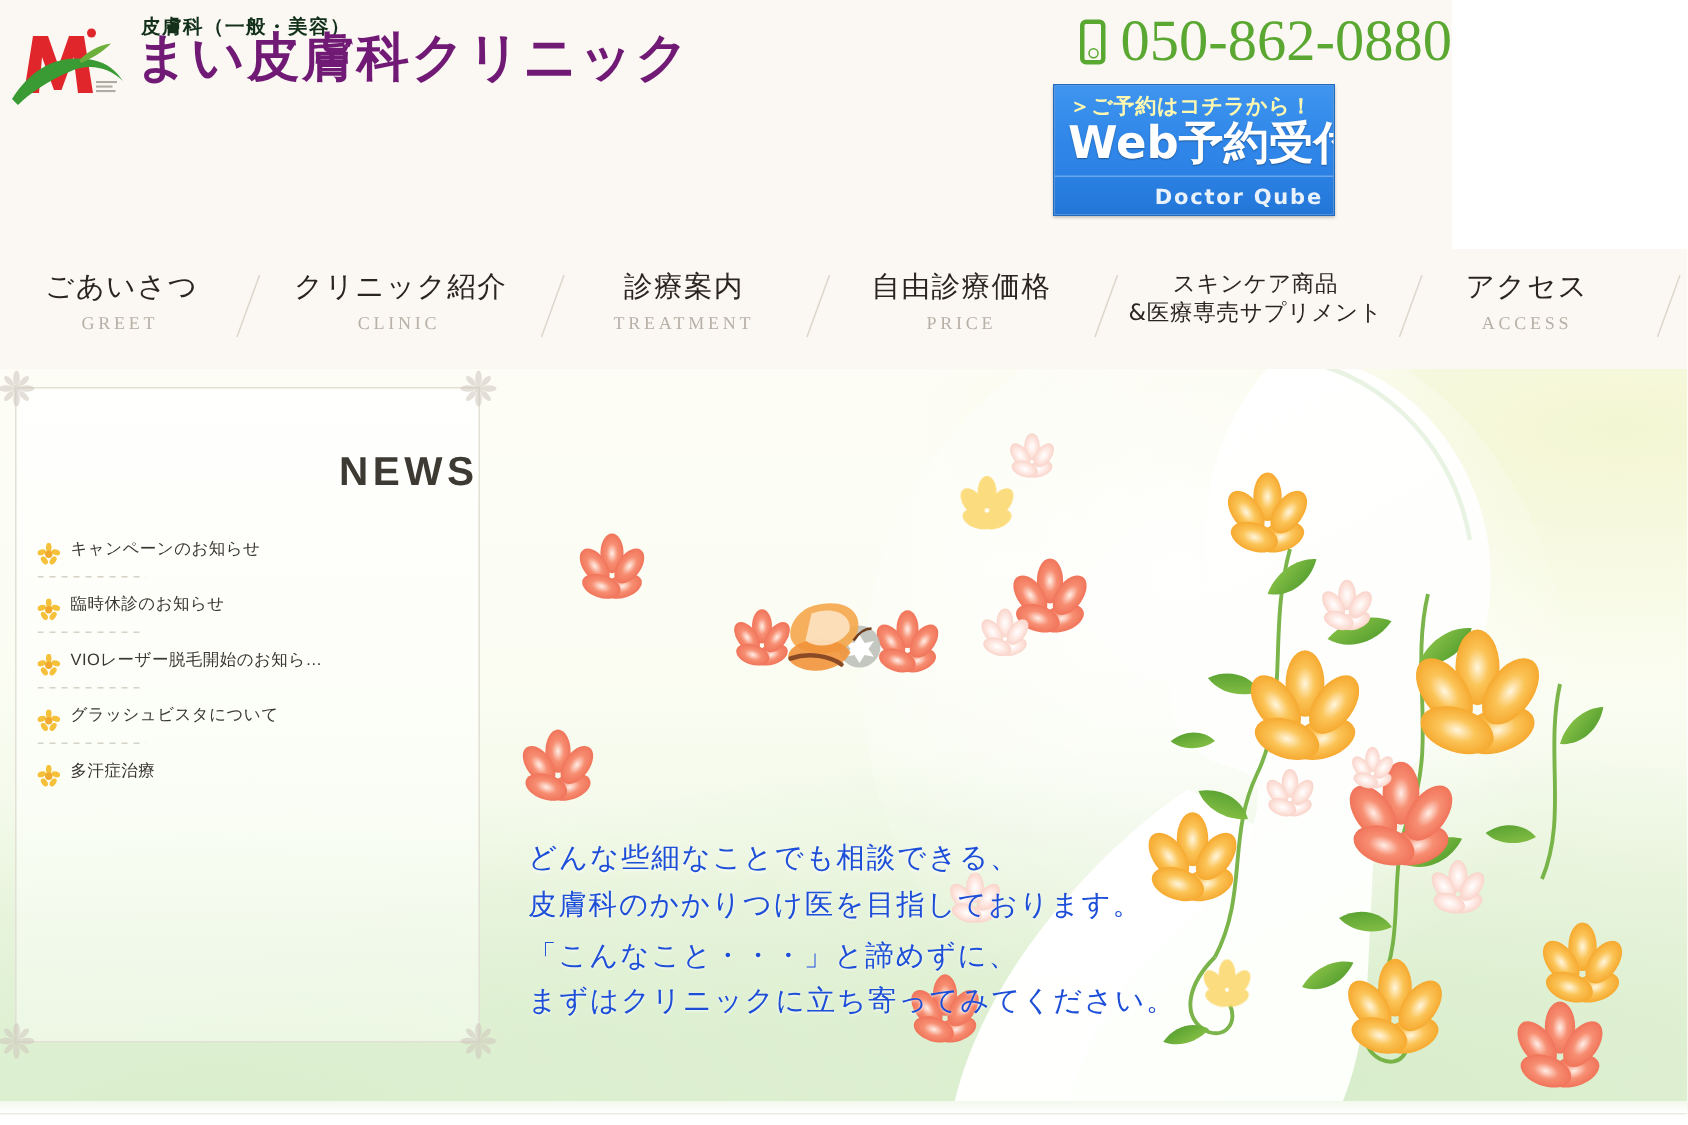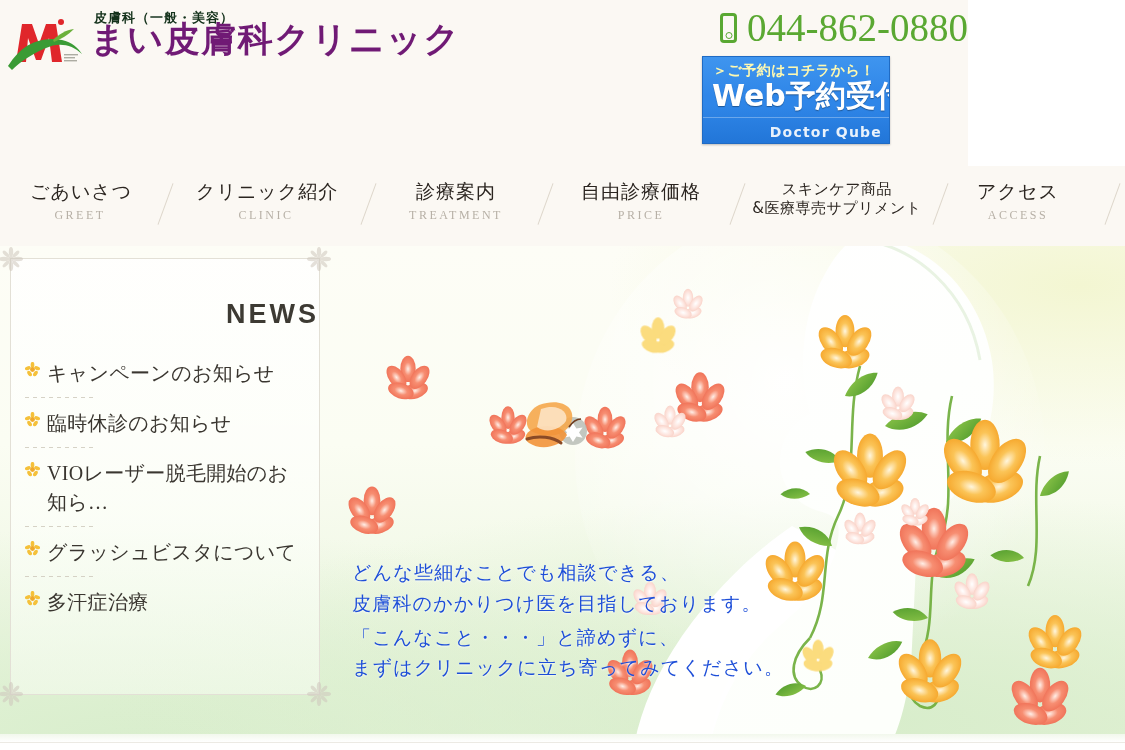--- a/index.html
+++ b/index.html
@@ -147,22 +147,22 @@
     text-align:right;
     font-family:Liberation Sans, sans-serif;
     font-size:27px; color:#3d3a33; letter-spacing:3px;
   }
   .news-list { position:absolute; left:0; right:0; top:100px; }
   .news-item {
     position:relative; padding:0 12px 0 14px; cursor:pointer;
   }
   .news-link {
     display:block;
-    font-family:Liberation Serif, serif;
-    font-size:20px; color:#3a3630; line-height:1.45;
+    font-family:Liberation Sans, sans-serif;
+    font-size:11px; color:#3a3630; line-height:1.45;
     padding-left:22px; position:relative; letter-spacing:0.3px;
   }
   .bullet-flower {
     position:absolute; left:0px; top:3px; width:15px; height:15px;
   }
   .news-div {
     margin:9px 0 11px 14px; width:72px; height:1px;
     background-image:linear-gradient(90deg,#cfcabd 0 4px, transparent 4px 8px);
     background-size:8px 1px; background-repeat:repeat-x;
     opacity:.85;
@@ -205,21 +205,21 @@
             <rect x="58" y="50" width="13" height="1.4"></rect>
           </g>
         </svg>
       </div>
       <div class="logo-sub">皮膚科（一般・美容）</div>
       <div class="logo-name">まい皮膚科クリニック</div>
     </div>
 
     <div class="tel-row">
       <span class="tel-icon"></span>
-      <span class="tel-num">044-862-0880</span>
+      <span class="tel-num">050-862-0880</span>
     </div>
 
     <div class="web-btn">
       <div class="web-btn-rule"></div>
       <div class="web-btn-l1">＞ご予約はコチラから！</div>
       <div class="web-btn-l2">Web予約受付</div>
       <div class="web-btn-l3">Doctor Qube</div>
     </div>
   </div>
 

